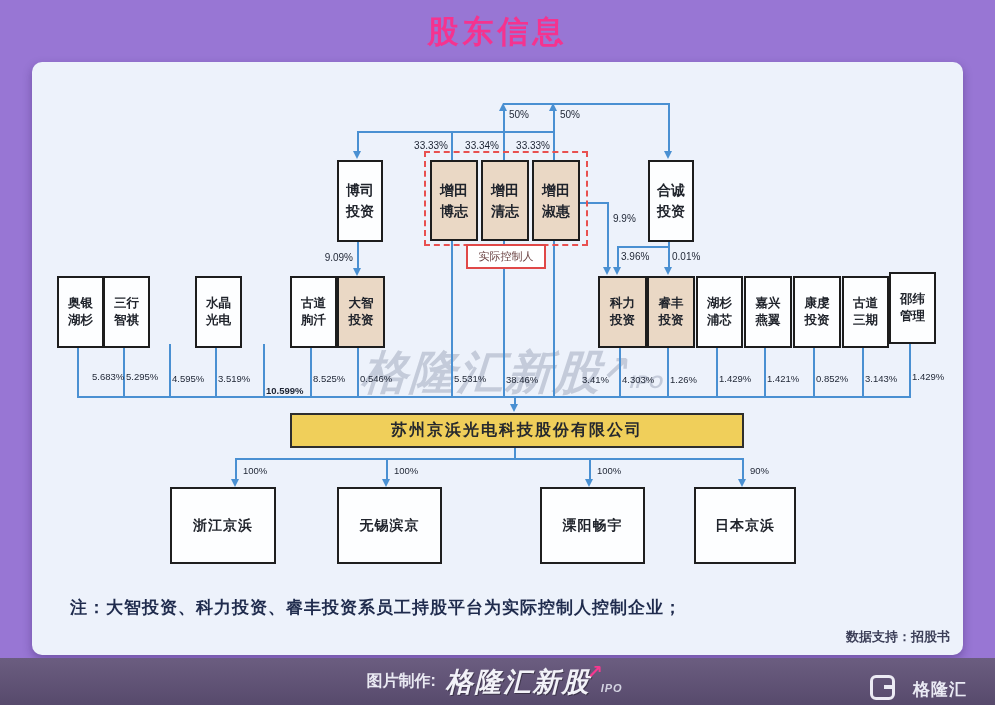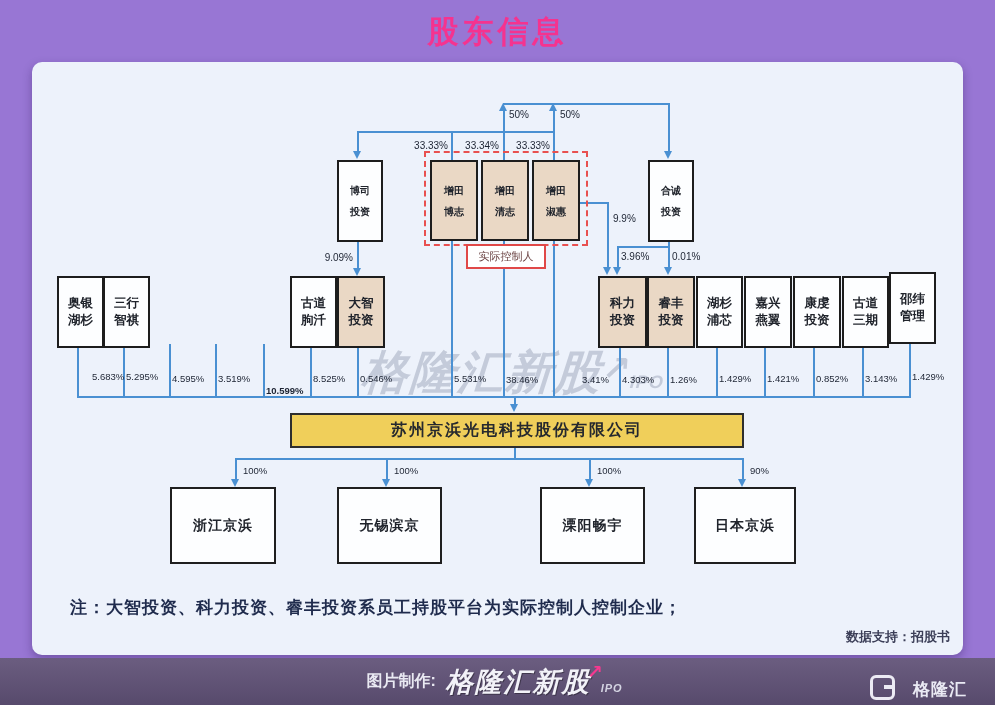--- a/index.html
+++ b/index.html
@@ -20,21 +20,21 @@
   .wm .a{font-size:34px;position:relative;top:-8px;}
   .wm .s{font-size:18px;letter-spacing:1px;}
   .ln{position:absolute;background:#4a90d2;z-index:2;}
   .h{height:2px;} .v{width:2px;}
   .ar{position:absolute;width:0;height:0;border-left:4.5px solid transparent;border-right:4.5px solid transparent;z-index:2;}
   .ar.d{border-top:8px solid #4a90d2;}
   .ar.u{border-bottom:8px solid #4a90d2;}
   .bx{position:absolute;border:2px solid #1d1d1d;background:#fdfeff;display:flex;
     flex-direction:column;align-items:center;justify-content:center;text-align:center;
     font-size:12.5px;font-weight:600;color:#20242c;line-height:17px;z-index:3;}
-  .tbx{font-size:10px;line-height:21px;}
+  .tbx{font-size:14px;line-height:21px;}
   .tan{background:#ead8c5;}
   .dash{position:absolute;left:424px;top:151px;width:160px;height:91px;
     border:2px dashed #e85050;z-index:2;}
   .ctrl{position:absolute;left:466px;top:244px;width:76px;height:21px;background:#ffffff;
     border:2px solid #e04848;display:flex;align-items:center;justify-content:center;
     font-size:11px;color:#6b4343;z-index:5;}
   .pct{position:absolute;font-size:9.5px;color:#1d2433;white-space:nowrap;z-index:4;}
   .tl{font-size:10px;}
   .ra{text-align:right;}
   .company{position:absolute;left:290px;top:413px;width:450px;height:31px;background:#f0cf5a;
@@ -139,20 +139,24 @@
   <span class="pct tl" style="left:672px;top:251px;">0.01%</span>
 
   <div class="bx" style="left:57px;top:276px;width:43px;height:68px;">
     <span>奥银</span>
       <span>湖杉</span>
   </div>
   <div class="bx" style="left:103px;top:276px;width:43px;height:68px;">
     <span>三行</span>
       <span>智祺</span>
   </div>
+  <div class="bx" style="left:195px;top:276px;width:43px;height:68px;">
+    <span>水晶</span>
+      <span>光电</span>
+  </div>
   <div class="bx" style="left:290px;top:276px;width:43px;height:68px;">
     <span>古道</span>
       <span>朐汘</span>
   </div>
   <div class="bx tan" style="left:337px;top:276px;width:44px;height:68px;">
     <span>大智</span>
       <span>投资</span>
   </div>
   <div class="bx tan" style="left:598px;top:276px;width:45px;height:68px;">
     <span>科力</span>

